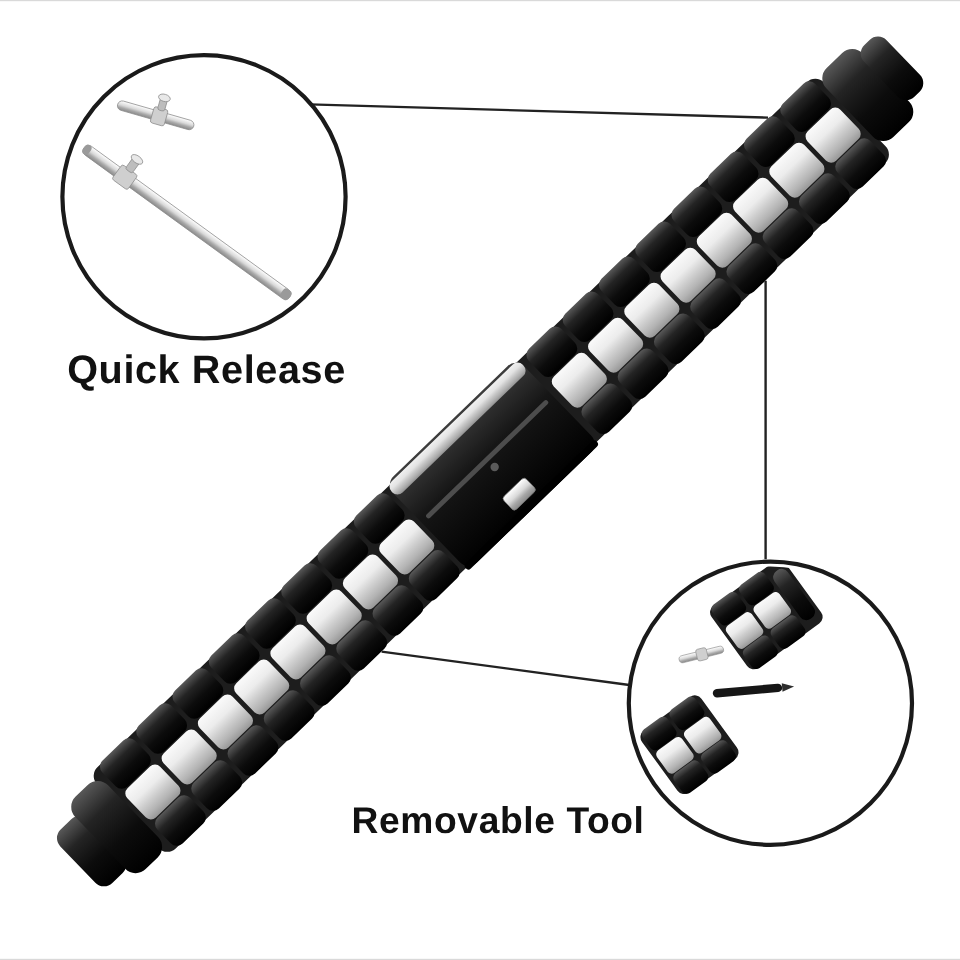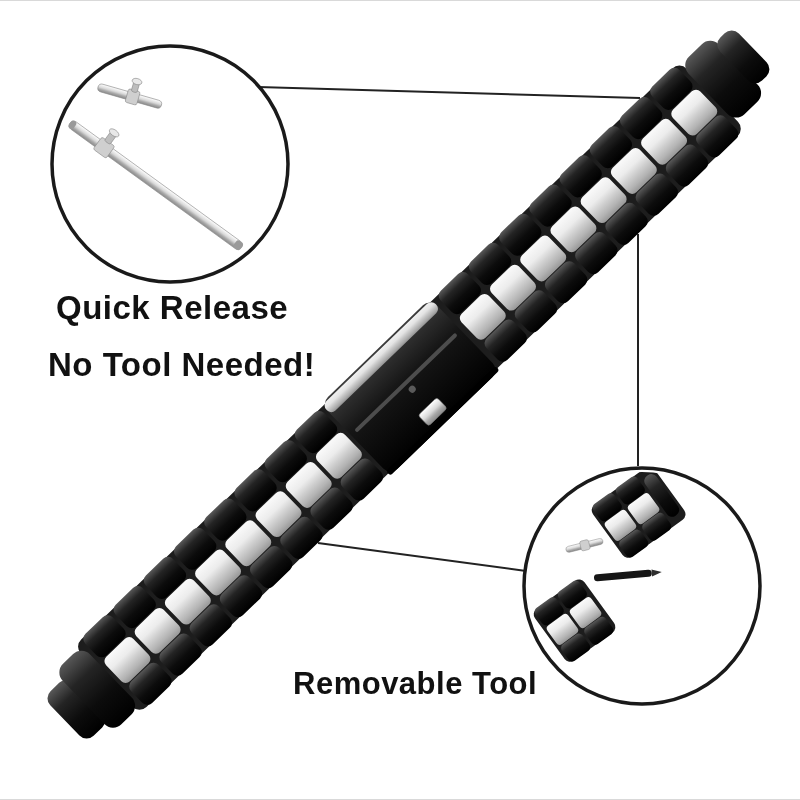--- a/index.html
+++ b/index.html
@@ -142,15 +142,14 @@
 
         <g transform="translate(594,577) rotate(-5)">
           <rect x="0" y="-3.5" width="58" height="7" rx="3.5" fill="#161616"></rect>
           <polygon points="58,-3.5 68,0 58,3.5" fill="#2e2e2e"></polygon>
         </g>
       </g>
     </g>
   </svg>
 
   <div class="label quick">Quick Release</div>
-  <div class="label notool">No Tool Needed!</div>
   <div class="label removable">Removable Tool</div>
 </div>
 
 </body></html>

